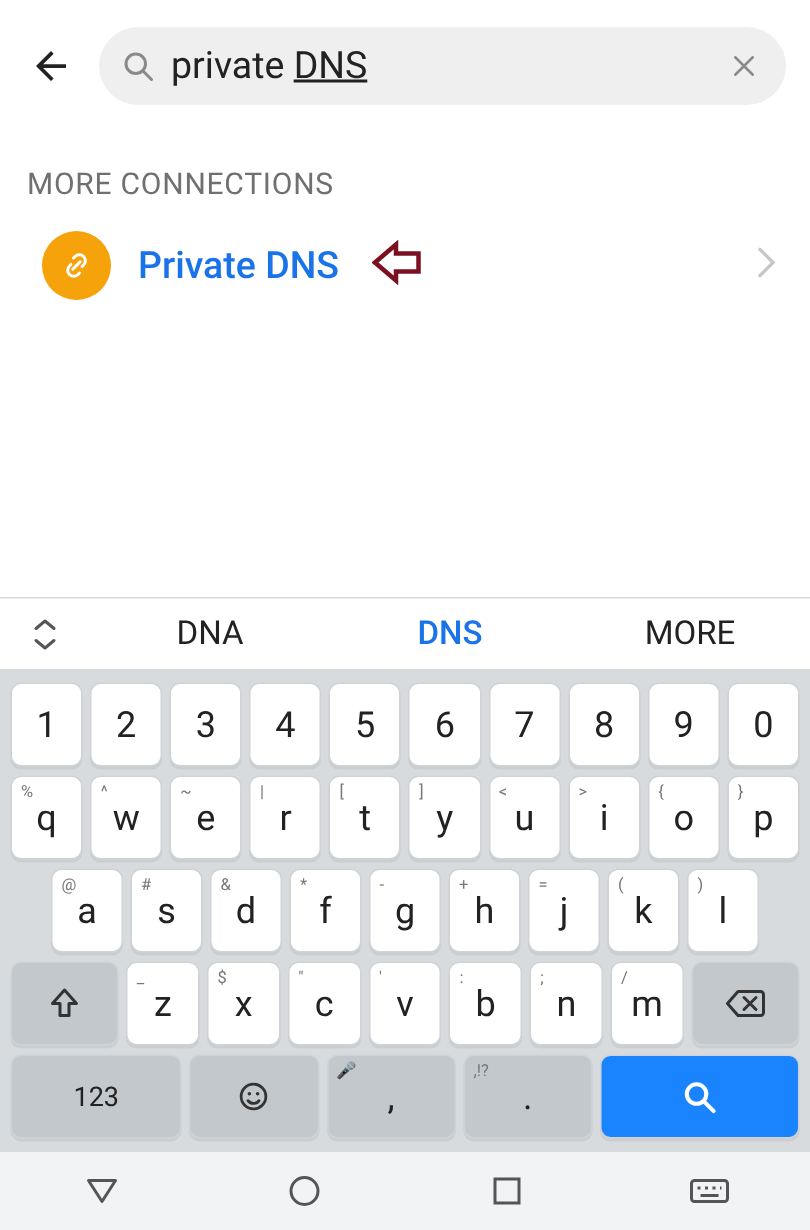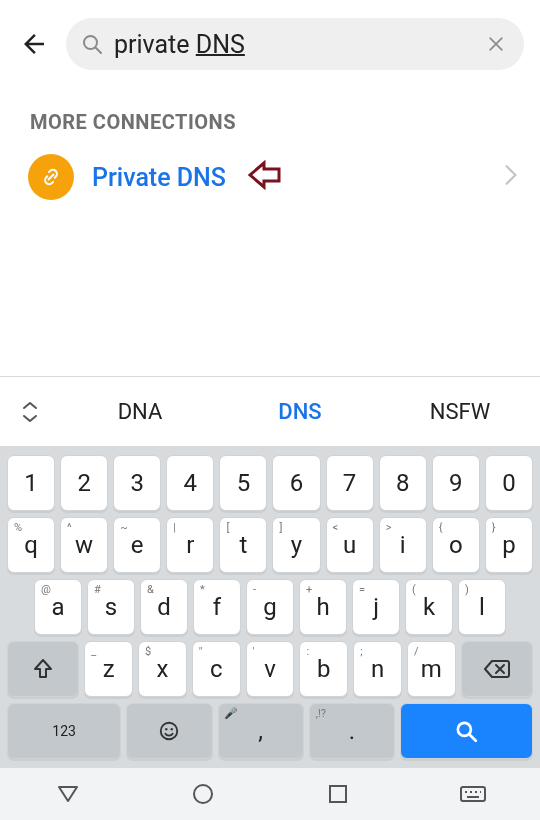--- a/index.html
+++ b/index.html
@@ -7,33 +7,33 @@
 
   
   .header { display: flex; align-items: center; padding: 18px 16px 18px 16px; gap: 14px; }
   .back-btn { width: 36px; height: 36px; display:flex; align-items:center; justify-content:center; }
   .search-pill { flex:1; height: 52px; background:#efefef; border-radius: 26px; display:flex; align-items:center; padding:0 14px; gap:10px; }
   .search-text { flex:1; font-size: 25px; color:#222; }
   .search-text .underlined { text-decoration: underline; text-decoration-thickness: 2px; }
   .clear-x { width:28px; height:28px; display:flex; align-items:center; justify-content:center; color:#8a8a8a; }
 
   
-  .section-header { padding: 22px 30px 10px; font-size: 20px; letter-spacing: 0.5px; color:#707070; font-weight: 700; }
+  .section-header { padding: 22px 18px 10px; font-size: 20px; letter-spacing: 0.5px; color:#707070; font-weight: 400; }
 
   
   .result-row { display:flex; align-items:center; padding: 10px 22px 10px 28px; gap:18px; }
   .result-icon { width:46px; height:46px; border-radius:50%; background:#f6a20b; display:flex; align-items:center; justify-content:center; }
   .result-label { font-size: 25px; color:#1a73e8; font-weight:500; }
   .pointer { margin-left:4px; }
   .chev-spacer { flex:1; }
   .chevron-right { color:#c0c0c0; }
 
   
   .kb-area { position:absolute; left:0; right:0; bottom:0; }
-  .suggest-bar { height:70px; border-top:1px solid #d9d9d9; background:#fff; display:flex; align-items:center; }
+  .suggest-bar { height:48px; border-top:1px solid #d9d9d9; background:#fff; display:flex; align-items:center; }
   .expand-toggle { width:60px; display:flex; align-items:center; justify-content:center; color:#555; }
   .suggestions { flex:1; display:flex; }
   .sugg { flex:1; text-align:center; font-size:22px; color:#222; }
   .sugg.active { color:#1a73e8; font-weight:500; }
 
   .kb { background:#d7dbde; padding:6px 4px 6px; }
   .kb-row { display:flex; gap:5px; padding:3px 3px; }
   .key { background:#fff; border:1px solid #cfd3d6; border-radius:7px; height:56px; flex:1; display:flex; align-items:center; justify-content:center; font-size:24px; color:#222; position:relative; box-shadow: 0 2px 0 rgba(0,0,0,0.06); }
   .key .hint { position:absolute; top:3px; left:6px; font-size:11px; color:#777; }
   .key.wide15 { flex:1.5; }
@@ -100,21 +100,21 @@
   <div class="suggest-bar">
     <div class="expand-toggle">
       <svg width="20" height="26" viewBox="0 0 20 26">
         <path d="M4 9l6-5 6 5" stroke="#555" stroke-width="2" fill="none" stroke-linecap="round" stroke-linejoin="round"></path>
         <path d="M4 17l6 5 6-5" stroke="#555" stroke-width="2" fill="none" stroke-linecap="round" stroke-linejoin="round"></path>
       </svg>
     </div>
     <div class="suggestions">
       <div class="sugg">DNA</div>
       <div class="sugg active">DNS</div>
-      <div class="sugg">NSFW</div>
+      <div class="sugg">MORE</div>
     </div>
   </div>
 
   <div class="kb">
     <div class="kb-row">
       <div class="key">1</div>
       <div class="key">2</div>
       <div class="key">3</div>
       <div class="key">4</div>
       <div class="key">5</div>
@@ -239,21 +239,21 @@
           <span>m</span>
         </div>
       <div class="key wide15 grey">
         <svg width="28" height="22" viewBox="0 0 28 22">
             <path d="M9 3h15a2 2 0 012 2v12a2 2 0 01-2 2H9l-7-8z" fill="none" stroke="#333" stroke-width="2" stroke-linejoin="round"></path>
             <path d="M13 7l8 8M21 7l-8 8" stroke="#333" stroke-width="2" stroke-linecap="round"></path>
           </svg>
       </div>
     </div>
     <div class="kb-row">
-      <div class="key grey" style="flex:1.2;font-size:14px">123</div>
+      <div class="key grey" style="flex:1.2;font-size:18px">123</div>
       <div class="key grey" style="flex:0.9">
         <svg width="22" height="22" viewBox="0 0 24 24">
             <circle cx="12" cy="12" r="9" stroke="#333" stroke-width="2" fill="none"></circle>
             <circle cx="9" cy="10" r="1.3" fill="#333"></circle>
             <circle cx="15" cy="10" r="1.3" fill="#333"></circle>
             <path d="M8 15c1 1.5 2.5 2 4 2s3-.5 4-2" stroke="#333" stroke-width="2" fill="none" stroke-linecap="round"></path>
           </svg>
       </div>
       <div class="key grey" style="flex:0.9">
           <span class="hint">🎤</span>

